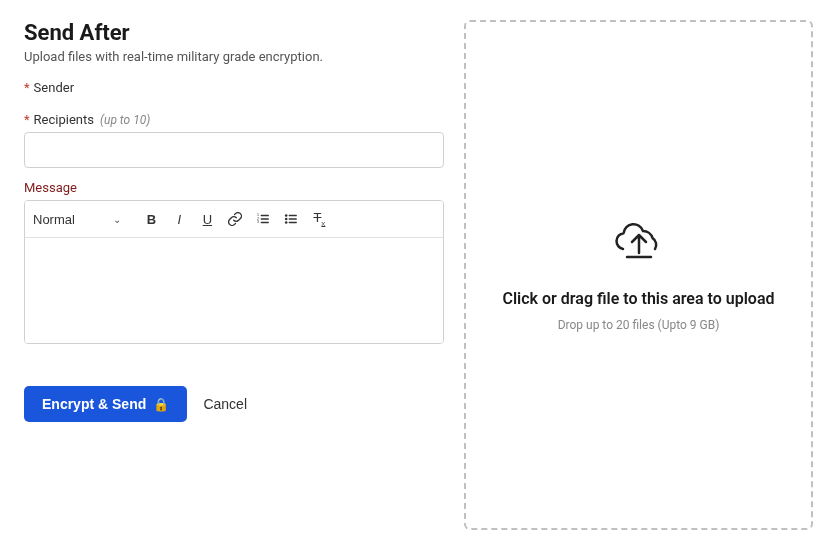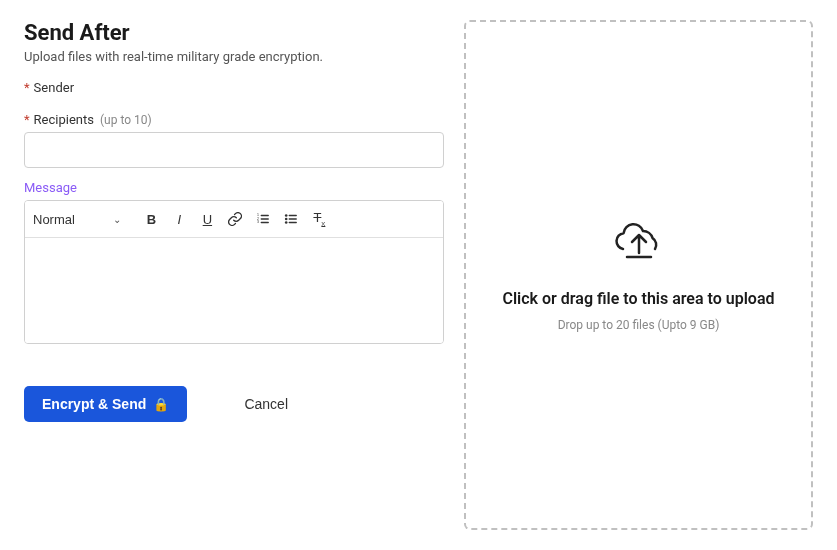--- a/index.html
+++ b/index.html
@@ -43,38 +43,39 @@
       gap: 4px;
     }
     .field-label .required {
       color: #c0392b;
       font-size: 13px;
     }
     .field-label .hint {
       color: #888;
       font-size: 12px;
       margin-left: 2px;
+      font-style: italic;
     }
     .text-input {
       width: 100%;
       height: 36px;
       border: 1px solid #d0d0d0;
       border-radius: 4px;
       padding: 0 10px;
       font-size: 14px;
       color: #333;
       background: #f5f5f5;
       outline: none;
     }
     .recipients-input {
       background: #fff;
     }
     .message-label {
       font-size: 13px;
-      color: #8b5cf6;
+      color: #7f1d1d;
       margin-bottom: 5px;
     }
     .editor-container {
       border: 1px solid #d0d0d0;
       border-radius: 4px;
       overflow: hidden;
     }
     .editor-toolbar {
       display: flex;
       align-items: center;
@@ -186,21 +187,20 @@
     .lock-icon {
       font-size: 13px;
     }
     .cancel-btn {
       background: transparent;
       border: none;
       color: #333;
       font-size: 14px;
       cursor: pointer;
       padding: 0;
-      margin-left: 41px;
     }
     .right-panel {
       flex: 1;
       border: 2px dashed #c0c0c0;
       border-radius: 6px;
       display: flex;
       flex-direction: column;
       align-items: center;
       justify-content: center;
       gap: 10px;

